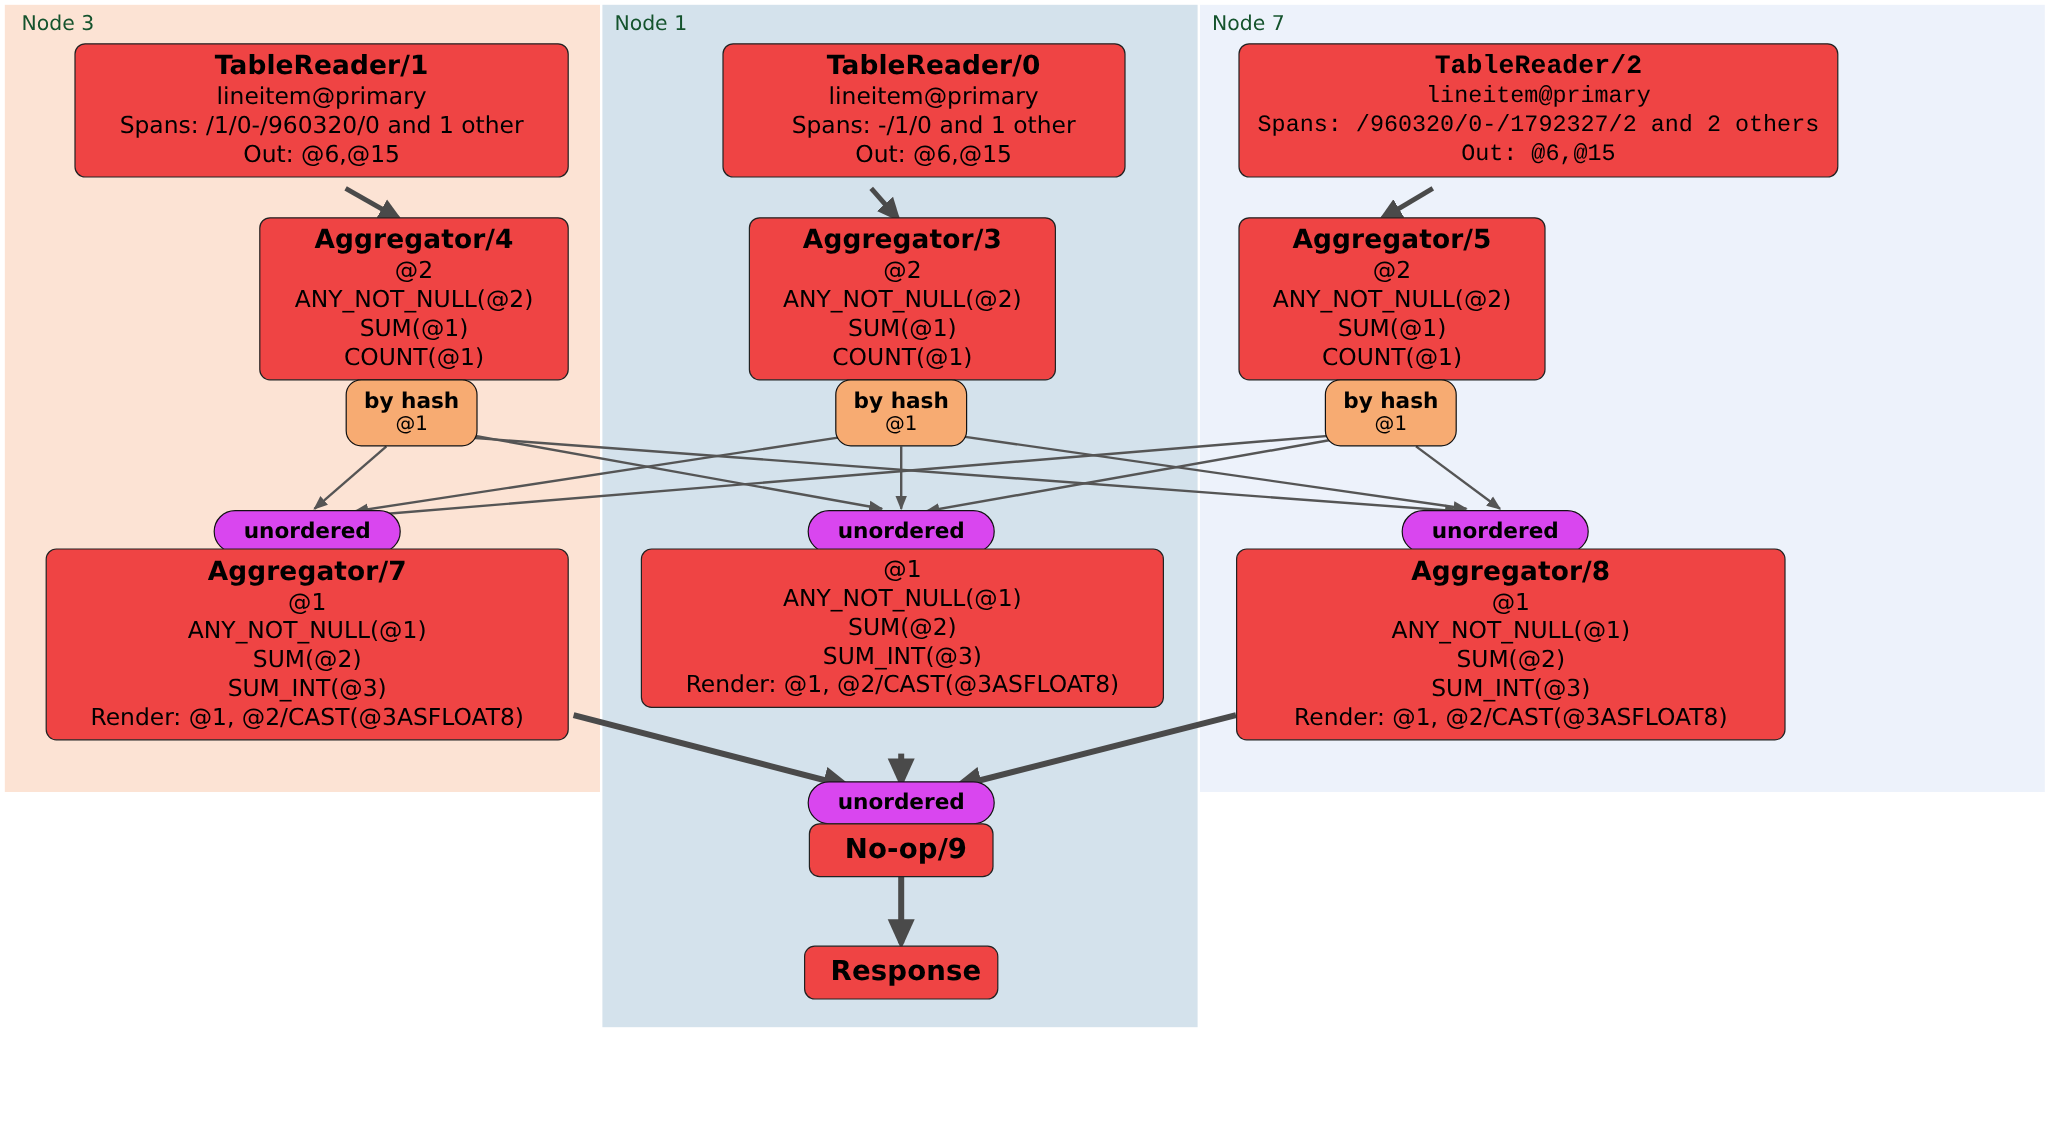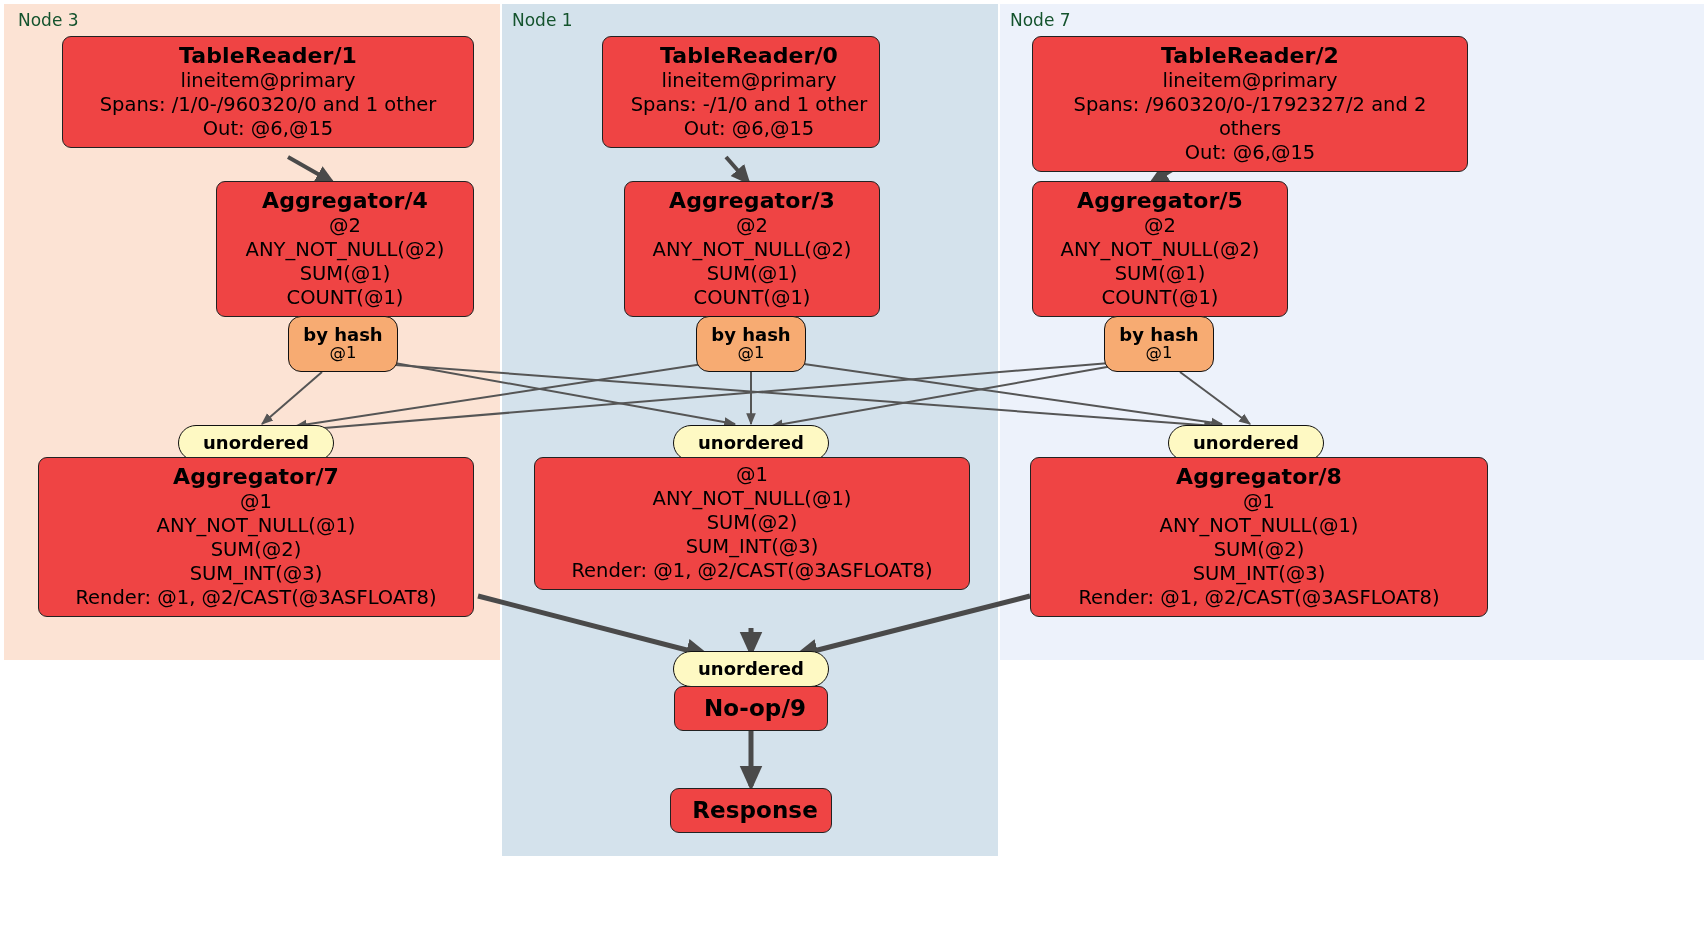--- a/index.html
+++ b/index.html
@@ -24,21 +24,21 @@
   .compact{padding:7px 6px 8px 14px;}
   .compact .t{font-size:23px;}
 
   
   .pill{position:absolute;box-sizing:border-box;
         border:1.6px solid #111;text-align:center;color:#000;
         display:flex;flex-direction:column;align-items:center;justify-content:center;}
   .pill .p1{font-weight:bold;font-size:18px;line-height:1.1;}
   .pill .p2{font-size:16.5px;line-height:1.15;}
   .hash{background:#f7ab72;border-radius:13px;}
-  .unord{background:#fef9c3;border-radius:19px;align-items:center;}
+  .unord{background:#d946ef;border-radius:19px;align-items:center;}
 </style>
 </head>
 <body>
 
 <div id="stage">
 
   <div class="panel" style="left:4px;top:4px;width:496px;height:656px;background:#fce3d4;"></div>
   <div class="panel" style="left:502px;top:4px;width:496px;height:852px;background:#d4e2ec;"></div>
   <div class="panel" style="left:1000px;top:4px;width:704px;height:656px;background:#edf2fb;"></div>
 
@@ -88,28 +88,28 @@
     </g>
   </svg>
 
   <div class="box" style="left:62px;top:36px;width:412px;">
     <div class="t">TableReader/1</div>
     <div class="l">lineitem@primary</div>
     <div class="l">Spans: /1/0-/960320/0 and 1 other</div>
     <div class="l">Out: @6,@15</div>
   </div>
 
-  <div class="box" style="left:602px;top:36px;width:278px;padding-left:26px;">
+  <div class="box" style="left:602px;top:36px;width:336px;padding-left:26px;">
     <div class="t">TableReader/0</div>
     <div class="l">lineitem@primary</div>
     <div class="l">Spans: -/1/0 and 1 other</div>
     <div class="l">Out: @6,@15</div>
   </div>
 
-  <div class="box" style="left:1032px;top:36px;width:436px;">
+  <div class="box" style="left:1032px;top:36px;width:500px;font-family:Liberation Mono, monospace;">
     <div class="t">TableReader/2</div>
     <div class="l">lineitem@primary</div>
     <div class="l">Spans: /960320/0-/1792327/2 and 2 others</div>
     <div class="l">Out: @6,@15</div>
   </div>
 
   <div class="box" style="left:216px;top:181px;width:258px;">
     <div class="t">Aggregator/4</div>
     <div class="l">@2</div>
     <div class="l">ANY_NOT_NULL(@2)</div>

